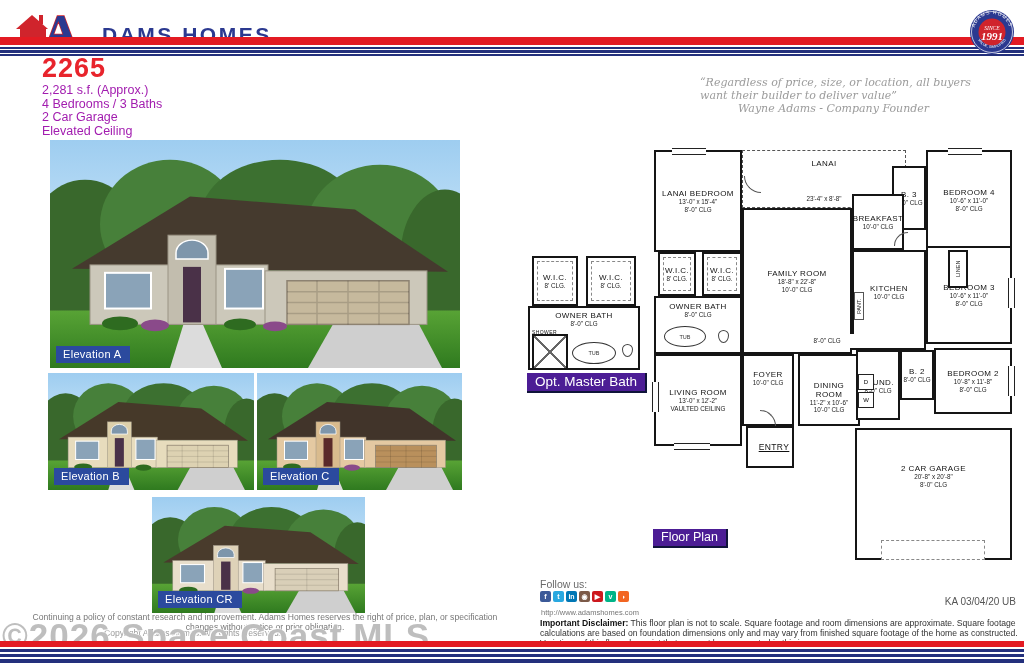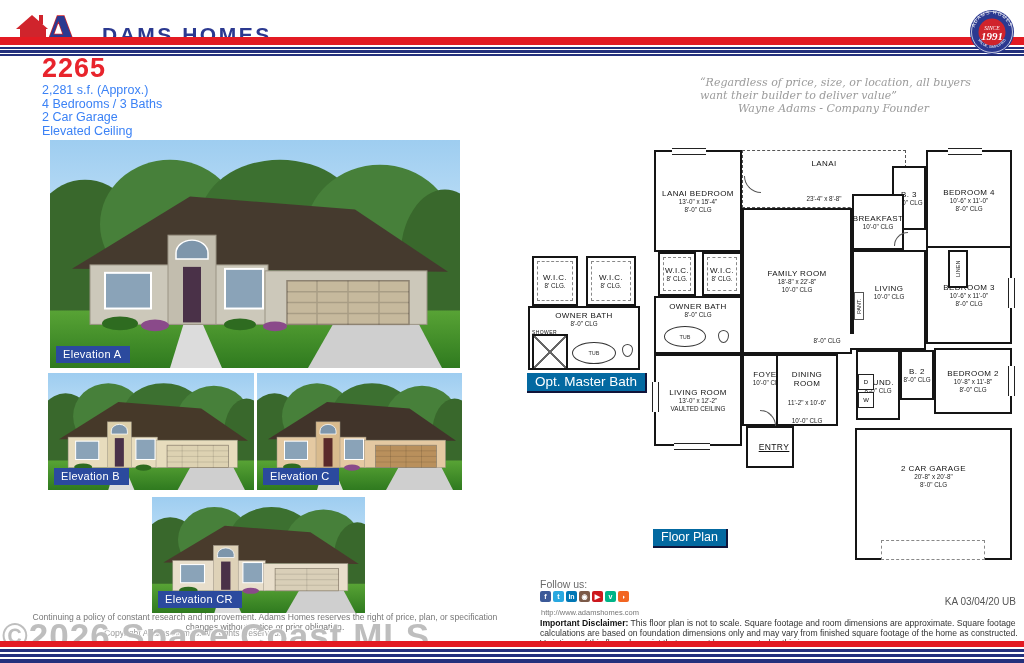--- a/index.html
+++ b/index.html
@@ -6,39 +6,39 @@
   .page{position:relative;width:1024px;height:663px;background:#fff;overflow:hidden;
         font-family:"Liberation Sans",sans-serif;}
   
   .logo{position:absolute;left:14px;top:6px;display:flex;align-items:flex-end;}
   .brand-rest{font-size:21px;font-weight:bold;color:#2b3990;letter-spacing:2.5px;margin-left:-4px;padding-bottom:3px;}
   .stripes-top{position:absolute;left:0;top:37px;width:1024px;height:19px;
     background:linear-gradient(180deg,#e31b23 0 8px,#fff 8px 10px,#23307c 10px 12px,#fff 12px 13px,#23307c 13px 16px,#fff 16px 17px,#23307c 17px 19px);}
   .seal{position:absolute;left:969px;top:9px;}
   
   .model{position:absolute;left:42px;top:53px;font-size:27px;font-weight:bold;color:#e8242c;letter-spacing:1px;}
-  .specs{position:absolute;left:42px;top:84px;font-size:12.5px;color:#3b82f6;line-height:13.5px;}
+  .specs{position:absolute;left:42px;top:84px;font-size:12.5px;color:#a21caf;line-height:13.5px;}
   .quote{position:absolute;left:700px;top:76px;width:285px;font-family:"DejaVu Serif",serif;
          font-style:italic;font-size:11px;color:#9b9b9b;line-height:13px;}
   .quote .attr{padding-left:38px;}
   
   .photo{position:absolute;overflow:hidden;background:linear-gradient(180deg,#9ecdf0 0%,#cde7fa 55%,#e9f5fd 75%);}
   .photo svg{display:block;width:100%;height:100%;}
   .ph-a{left:50px;top:140px;width:410px;height:228px;}
   .ph-b{left:48px;top:373px;width:206px;height:117px;}
   .ph-c{left:257px;top:373px;width:205px;height:117px;}
   .ph-cr{left:152px;top:497px;width:213px;height:116px;}
   .ph-a{--body:#ccc8ba;--body2:#c2bdae;--roof:#453a2e;--gdoor:#c6b99d;}
   .ph-b{--body:#e7dcbd;--body2:#ddd0ab;--roof:#463929;--gdoor:#ddd2b2;}
   .ph-c{--body:#e4c9a2;--body2:#d9bb8e;--roof:#41342a;--gdoor:#b9905c;}
   .ph-cr{--body:#e8decb;--body2:#ded2b8;--roof:#493b2c;--gdoor:#d9cfb8;}
   .ph-label{position:absolute;left:6px;bottom:5px;background:#2b4a9e;color:#fff;font-size:11px;
             padding:2px 9px 3px 7px;letter-spacing:.3px;text-align:center;}
   
-  .blue-tag{position:absolute;background:#0369a1;color:#fff;white-space:nowrap;
+  .blue-tag{position:absolute;background:#4c1d95;color:#fff;white-space:nowrap;
             border-right:2px solid #10143a;border-bottom:2px solid #10143a;}
   .tag-opt{left:527px;top:373px;font-size:13.5px;padding:1px 8px 2px;}
   .tag-fp{left:653px;top:529px;font-size:12.5px;padding:1px 8px 2px;}
   
   .fp{position:absolute;left:648px;top:142px;width:366px;height:420px;}
   .opt{position:absolute;left:528px;top:252px;width:112px;height:118px;}
   .rm{position:absolute;border:2px solid #151515;background:#fff;box-sizing:border-box;
       display:flex;flex-direction:column;align-items:center;justify-content:center;text-align:center;}
   .rm.dash{border:1.5px dashed #555;}
   .rm.openlab{border:none;background:#fff;}
@@ -296,21 +296,21 @@
       <span class="nm">FAMILY ROOM</span>
       <span class="dm">18'-8" x 22'-8"</span>
       <span class="cg">10'-0" CLG</span>
     </div>
     <div class="rm" style="left:204px;top:52px;width:52px;height:56px;">
       <span class="nm">BREAKFAST</span>
       <span class="cg">10'-0" CLG</span>
     </div>
 
     <div class="rm" style="left:204px;top:108px;width:74px;height:100px;justify-content:flex-start;padding-top:32px;">
-      <span class="nm">LIVING</span>
+      <span class="nm">KITCHEN</span>
       <span class="cg">10'-0" CLG</span>
     </div>
     <div class="vert" style="position:absolute;left:206px;top:150px;height:26px;border:1px solid #555;padding:0 1px;background:#fff;">
       <span>PANT.</span>
     </div>
     <div class="rm" style="left:278px;top:104px;width:86px;height:98px;">
       <span class="nm">BEDROOM 3</span>
       <span class="dm">10'-6" x 11'-0"</span>
       <span class="cg">8'-0" CLG</span>
     </div>
@@ -344,21 +344,21 @@
 
     <div class="rm" style="left:6px;top:212px;width:88px;height:92px;">
       <span class="nm">LIVING ROOM</span>
       <span class="dm">13'-0" x 12'-2"</span>
       <span class="cg">VAULTED CEILING</span>
     </div>
     <div class="rm" style="left:94px;top:212px;width:52px;height:72px;justify-content:flex-start;padding-top:14px;">
       <span class="nm">FOYER</span>
       <span class="cg">10'-0" CLG</span>
     </div>
-    <div class="rm" style="left:128px;top:212px;width:62px;height:72px;justify-content:space-between;padding-top:14px;">
+    <div class="rm" style="left:150px;top:212px;width:62px;height:72px;justify-content:center;padding-top:14px;">
       <span class="nm">DINING ROOM</span>
       <span class="dm">11'-2" x 10'-6"</span>
       <span class="cg">10'-0" CLG</span>
     </div>
     <div class="rm" style="left:208px;top:208px;width:44px;height:70px;justify-content:flex-start;padding-top:26px;">
       <span class="nm">LAUND.</span>
       <span class="cg">8'-0" CLG</span>
     </div>
     <div class="wd" style="left:210px;top:232px;">
         <span>D</span>

